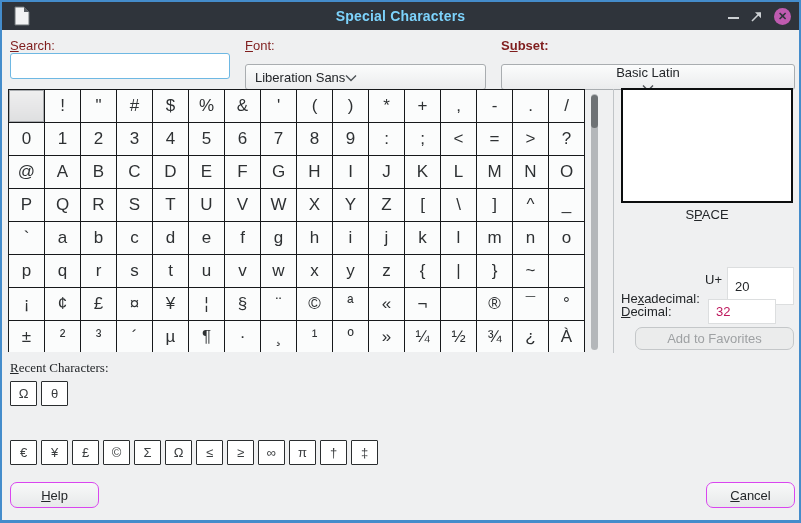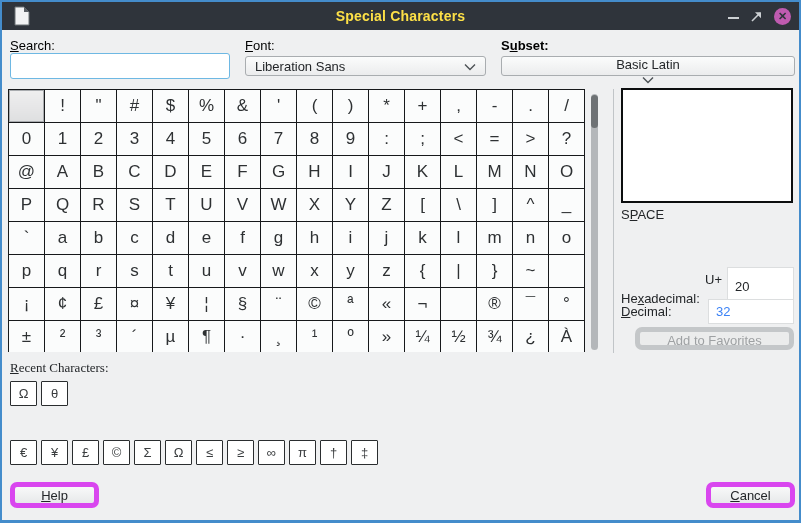--- a/index.html
+++ b/index.html
@@ -6,64 +6,64 @@
   *{box-sizing:border-box;}
   .window{
     position:relative;width:801px;height:523px;
     border:2px solid #448ccb;border-bottom-width:3px;
     background:#eff0f1;overflow:hidden;
     font-family:"Liberation Sans",sans-serif;font-size:13px;color:#232629;
   }
   
   .titlebar{position:absolute;left:0;top:0;right:0;height:28px;background:#2f343b;
     display:flex;align-items:center;justify-content:center;}
-  .titlebar .title{font-size:14px;font-weight:bold;color:#fde047;letter-spacing:.2px;}
+  .titlebar .title{font-size:14px;font-weight:bold;color:#7dd3fc;letter-spacing:.2px;}
   .doc-icon{position:absolute;left:12px;top:4px;}
   .win-controls{position:absolute;right:8px;top:0;height:28px;display:flex;align-items:center;gap:11px;}
   .min-btn{width:11px;height:2px;background:#ccd0d3;margin-top:3px;}
   .max-btn{display:flex;align-items:center;}
   .close-btn{width:17px;height:17px;border-radius:50%;background:#bf5bb0;
     display:flex;align-items:center;justify-content:center;
     color:#2f343b;font-size:11px;font-weight:bold;line-height:1;}
   
-  .fldlabel{position:absolute;top:36px;color:#000000;}
+  .fldlabel{position:absolute;top:36px;color:#7f1d1d;}
   .txtinput{position:absolute;top:51px;height:26px;background:#fff;border-radius:3px;
     border:1px solid #b6babd;padding:0 6px;font:13px "Liberation Sans",sans-serif;color:#232629;}
   .focused{border:1px solid #6eb8e3;}
-  .combo{position:absolute;top:54px;height:20px;border:1px solid #a9adb0;border-radius:3px;
+  .combo{position:absolute;top:62px;height:26px;border:1px solid #a9adb0;border-radius:3px;
     background:linear-gradient(#fbfcfc,#ebeced);display:flex;align-items:center;
-    justify-content:space-between;padding:0 9px;cursor:default;}
+    padding:0 9px;cursor:default;}
   .combo .val{color:#232629;}
   
   .grid-clip{position:absolute;left:6px;top:87px;width:579px;height:263px;overflow:hidden;}
   table.chartable{border-collapse:collapse;background:#fbfcfc;}
   table.chartable td{width:36px;height:33px;border:1px solid #17191b;text-align:center;
     vertical-align:middle;font-size:17px;color:#2e3133;padding:0;cursor:default;}
   table.chartable td.sel{background:linear-gradient(#efefef,#dedfe0);
     box-shadow:inset 0 0 0 1px #a9acaf;}
   .vscroll{position:absolute;left:589px;top:92px;width:7px;height:256px;
     background:#b4b7ba;border-radius:4px;}
   .vscroll .thumb{position:absolute;left:0;top:1px;width:7px;height:33px;
     background:#6e7275;border-radius:4px;}
   .vsep{position:absolute;left:611px;top:87px;width:1px;height:264px;background:#c1c5c8;}
   
   .preview{position:absolute;left:619px;top:86px;width:172px;height:115px;
     background:#fff;border:2px solid #0c0e0f;display:flex;align-items:center;
     justify-content:center;font-size:48px;}
-  .charname{position:absolute;left:619px;top:205px;width:172px;text-align:left;}
+  .charname{position:absolute;left:619px;top:205px;width:172px;text-align:center;}
   .hexlabel{position:absolute;left:619px;top:270px;margin-top:19px;}
   .hexprefix{position:absolute;left:703px;top:270px;}
   .hexinput{position:absolute;left:725px;top:265px;width:67px;height:38px;
     border:1px solid #dcdedf;background:#fff;padding:0 7px;
     font:13px "Liberation Sans",sans-serif;color:#232629;}
   .declabel{position:absolute;left:619px;top:302px;}
-  .decinput{position:absolute;left:706px;top:297px;width:86px;height:25px;
+  .decinput{position:absolute;left:706px;top:297px;width:68px;height:25px;
     border:1px solid #dcdedf;background:#fff;padding:0 7px;
-    font:13px "Liberation Sans",sans-serif;color:#3b82f6;}
-  .btn{border:5px solid #d946ef;border-radius:7px;background:linear-gradient(#f8f9f9,#e7e9ea);
+    font:13px "Liberation Sans",sans-serif;color:#be185d;}
+  .btn{border:1px solid #d946ef;border-radius:7px;background:linear-gradient(#f8f9f9,#e7e9ea);
     font:13px "Liberation Sans",sans-serif;color:#232629;cursor:default;}
   .btn.disabled{background:#ebecec;border-color:#c4c7c9;color:#9ea1a3;}
   .addfav{position:absolute;left:633px;top:325px;width:159px;height:23px;}
   
   .seclabel{position:absolute;left:8px;font-family:Liberation Serif, serif;}
   .charrow{position:absolute;left:8px;display:flex;gap:4px;}
   .charbox{width:27px;height:25px;background:#fff;border:1px solid #2a2d2f;border-radius:1px;
     display:flex;align-items:center;justify-content:center;font-size:13px;color:#3a3d3f;}
   
   .helpbtn{position:absolute;left:8px;top:480px;width:89px;height:26px;}

